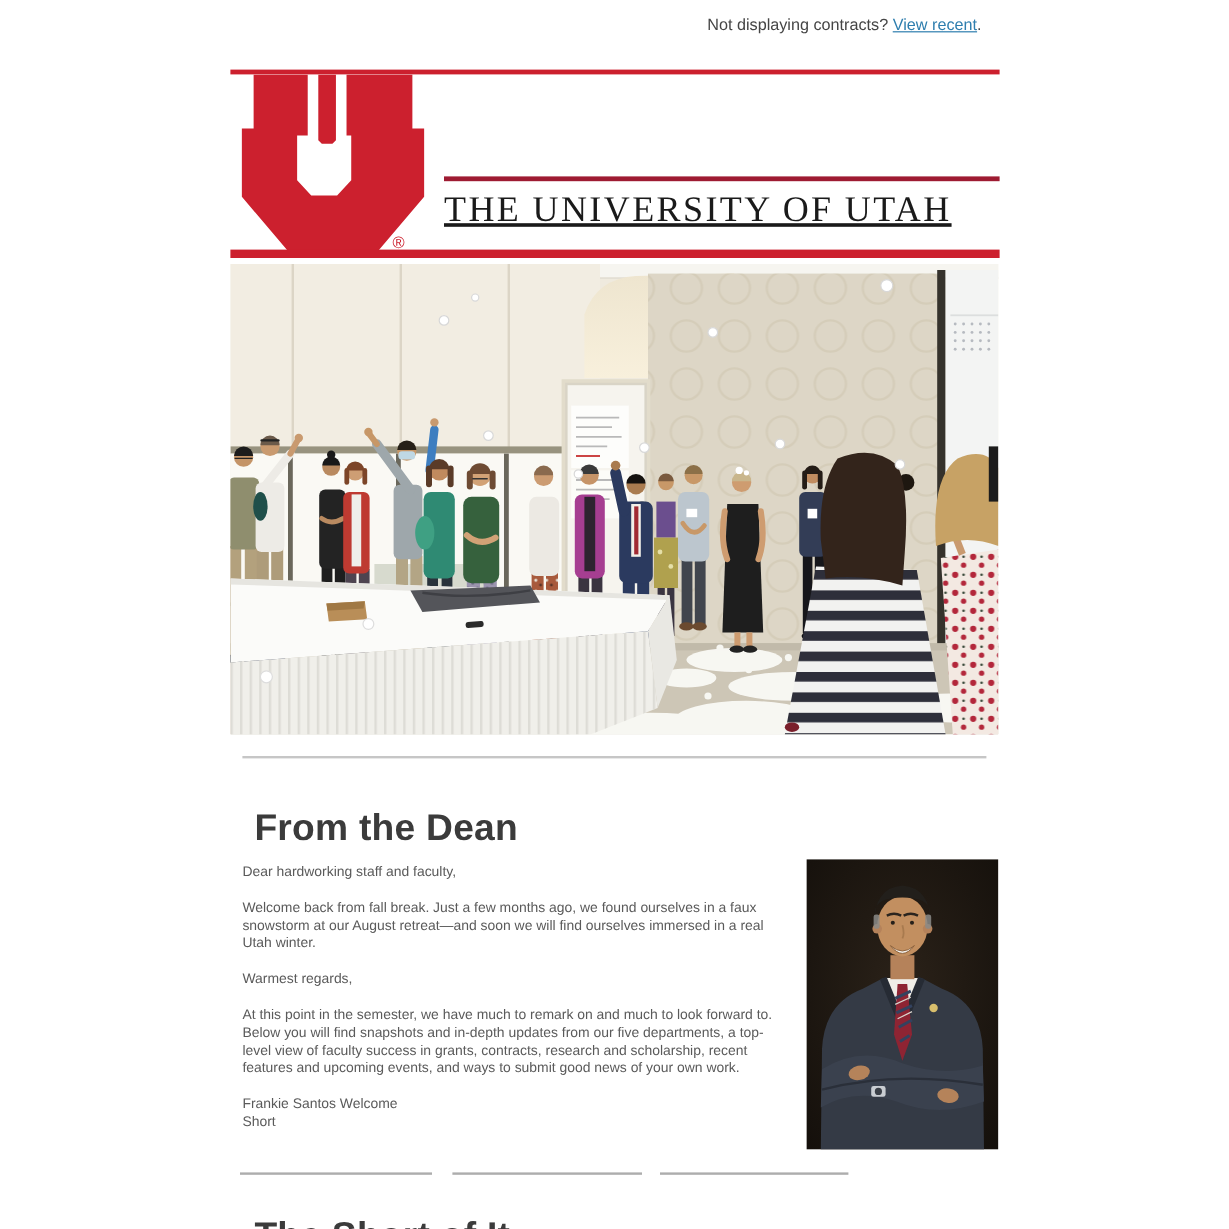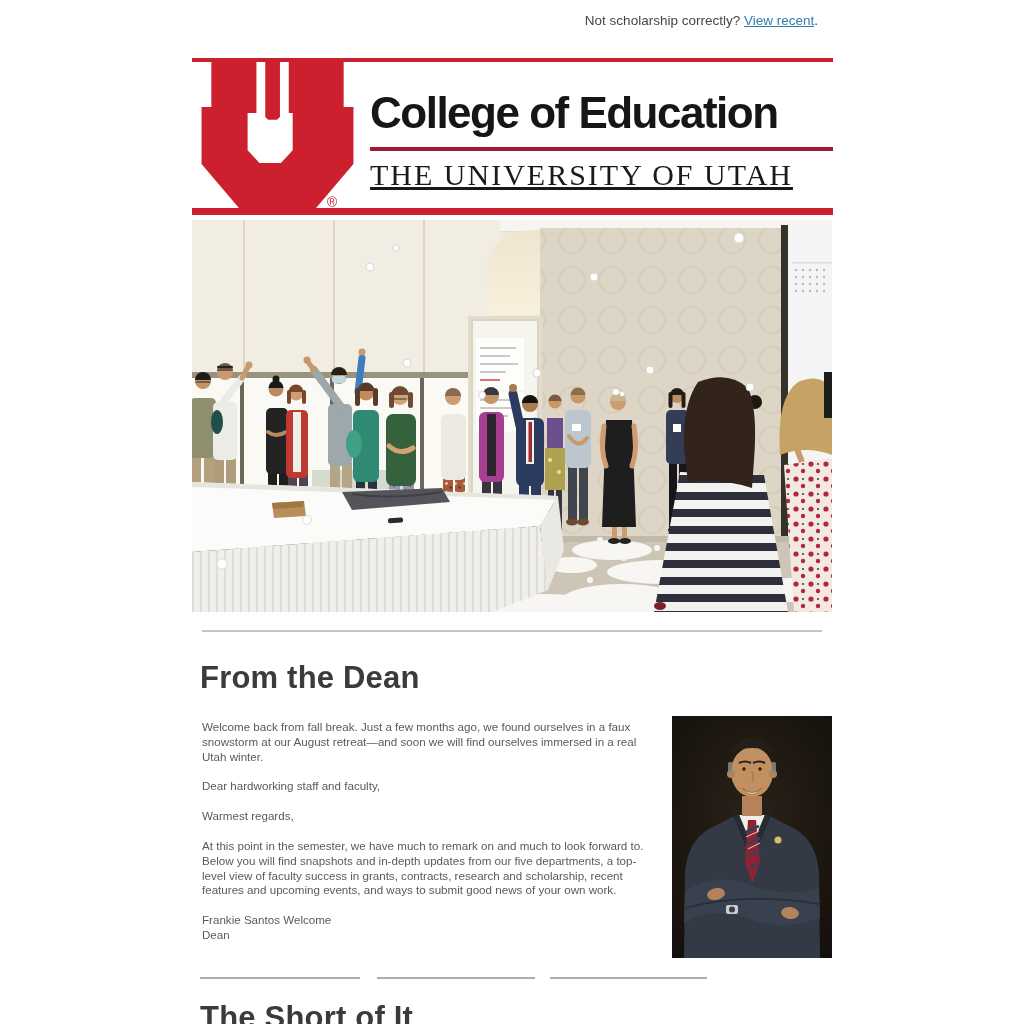--- a/index.html
+++ b/index.html
@@ -18,48 +18,47 @@
   .lockup-rule{position:absolute;left:178px;top:89px;width:463px;height:4px;background:#9E1B32;}
   .university{position:absolute;left:178px;top:100px;font-family:"Liberation Serif","DejaVu Serif",serif;
     font-size:30px;letter-spacing:2px;color:#1a1a1a;white-space:nowrap;text-decoration:underline;}
   
   .hero{position:absolute;left:192px;top:220px;width:640px;height:392px;}
   
   .rule1{position:absolute;left:202px;top:630px;width:620px;height:1.5px;background:#c6c6c6;}
   .rule3a{position:absolute;left:200px;top:977px;width:160px;height:1.5px;background:#adadad;}
   .rule3b{position:absolute;left:377px;top:977px;width:158px;height:1.5px;background:#adadad;}
   .rule3c{position:absolute;left:550px;top:977px;width:157px;height:1.5px;background:#adadad;}
-  h1,h2{margin:0;font-size:31px;font-weight:bold;letter-spacing:.2px;color:#3B3B3B;}
+  h1,h2{margin:12px;font-size:31px;font-weight:bold;letter-spacing:.2px;color:#3B3B3B;}
   .h-dean{position:absolute;left:200px;top:660px;}
   .h-short{position:absolute;left:200px;top:1000px;}
   
   .letter{position:absolute;left:202px;top:720px;width:457px;}
   .letter p{margin:0 0 15px 0;font-size:11.6px;line-height:14.8px;color:#5A5A5A;}
   .dean-photo{position:absolute;left:672px;top:716px;width:160px;height:242px;}
 </style>
 </head>
 <body>
 
 <div class="preheader">
-  <span>Not scholarship correctly?</span>
+  <span>Not displaying contracts?</span>
   <span> </span>
   <a>View recent</a><span>.</span>
 </div>
 
 <div class="header-graphic">
   <div class="rule-top"></div>
 
   <svg class="logo-u" viewBox="0 0 155 150">
     <path fill="#CC202E" fill-rule="evenodd" d="
       M10,0 L145,0 L145,46 L155,46 L155,104 L116,150 L39,150 L0,104 L0,46 L10,46 Z
       M56,0 L56,52 L47,52 L47,90 L59,103 L81,103 L93,90 L93,52 L89,52 L89,0 L80,0 L80,56 L77,59 L68,59 L65,56 L65,0 Z"></path>
     <text x="128" y="148" font-size="14" fill="#CC202E">®</text>
   </svg>
 
-  <div class="college">College of Education</div>
   <div class="lockup-rule"></div>
   <div class="university">THE UNIVERSITY OF UTAH</div>
 
   <div class="rule-bottom"></div>
 </div>
 
 <svg class="hero" viewBox="0 0 640 392" preserveAspectRatio="none">
   <defs>
     <linearGradient id="coveG" x1="0" y1="1" x2="0" y2="0">
       <stop offset="0" stop-color="#F8F0DC"></stop>
@@ -406,26 +405,26 @@
       <circle cx="547" cy="18" r="5"></circle>
       <circle cx="558" cy="167" r="4"></circle>
   </g>
 </svg>
 
 <div class="rule1"></div>
 
 <h1 class="h-dean">From the Dean</h1>
 
 <div class="letter">
+  <p>Dear hardworking staff and faculty,</p>
   <p>Welcome back from fall break. Just a few months ago, we found ourselves in a faux snowstorm at our August retreat—and soon we will find ourselves immersed in a real Utah winter.</p>
-  <p>Dear hardworking staff and faculty,</p>
   <p>Warmest regards,</p>
   <p>At this point in the semester, we have much to remark on and much to look forward to. Below you will find snapshots and in-depth updates from our five departments, a top-level view of faculty success in grants, contracts, research and scholarship, recent features and upcoming events, and ways to submit good news of your own work.</p>
   <p><span>Frankie Santos Welcome</span><br>
-  <span>Dean</span></p>
+  <span>Short</span></p>
 </div>
 
 <svg class="dean-photo" viewBox="0 0 160 242">
   <defs>
     <radialGradient id="pbg" cx="0.5" cy="0.45" r="0.8">
       <stop offset="0" stop-color="#2B2219"></stop>
         <stop offset="1" stop-color="#120E0A"></stop>
     </radialGradient>
   </defs>
   <rect width="160" height="242" fill="url(#pbg)"></rect>

